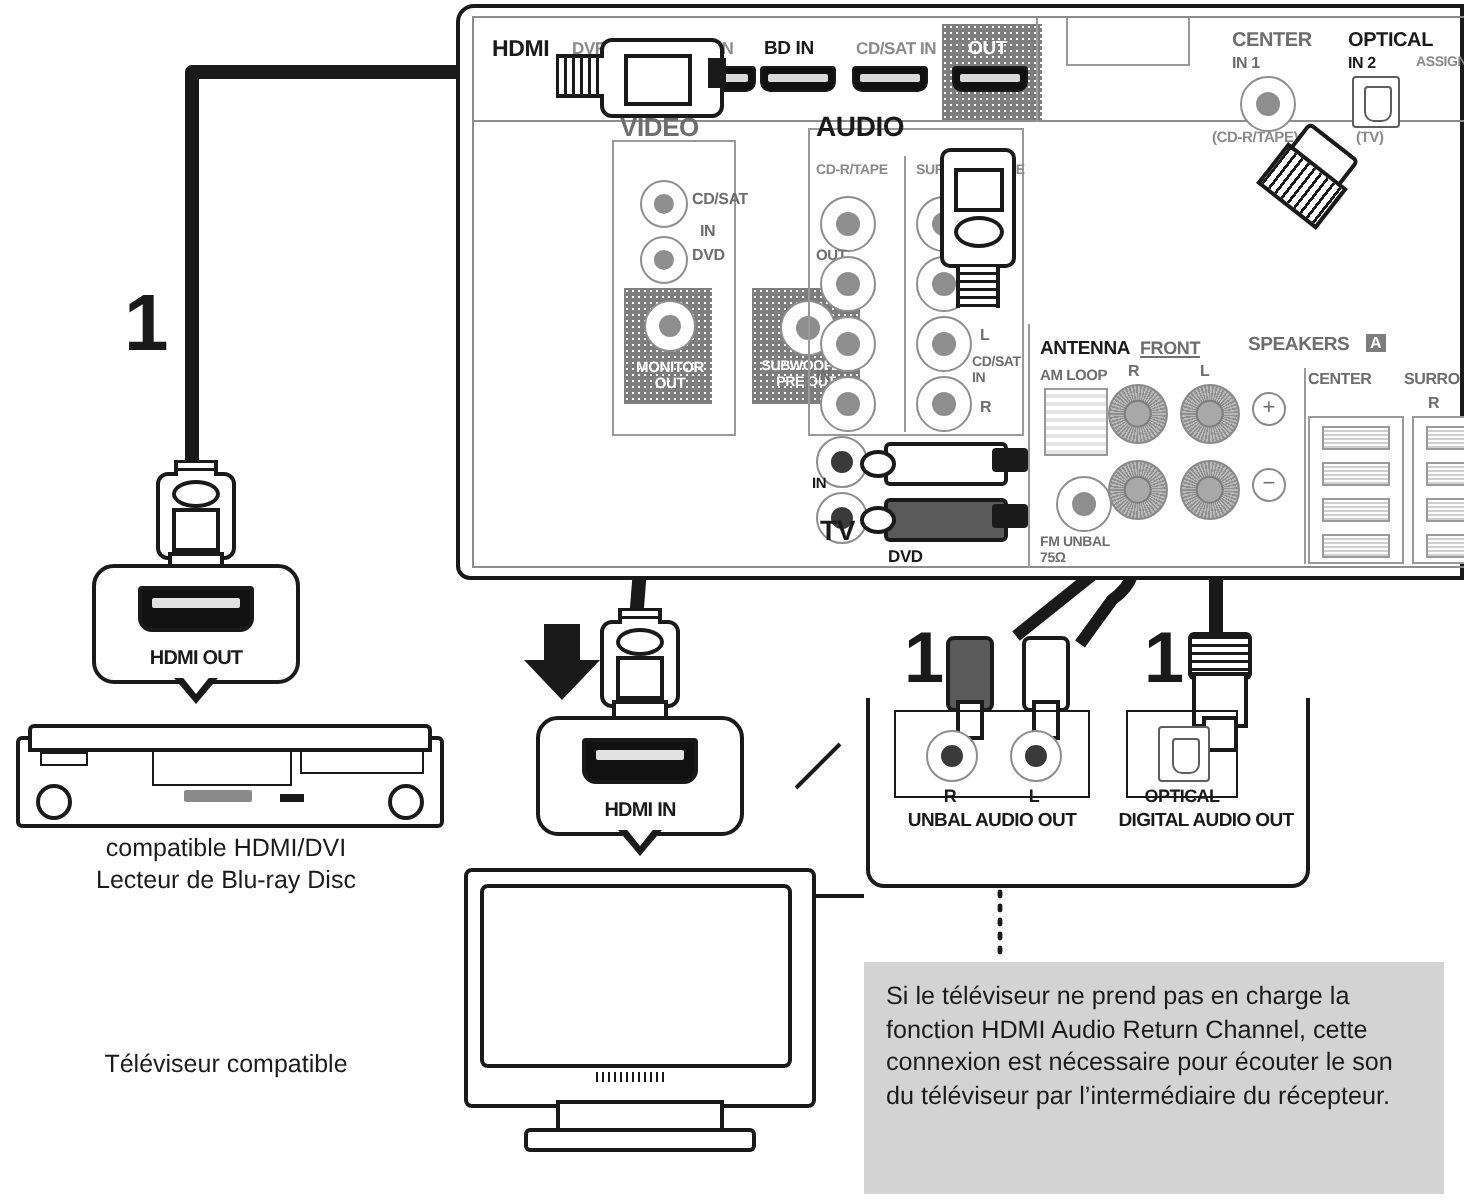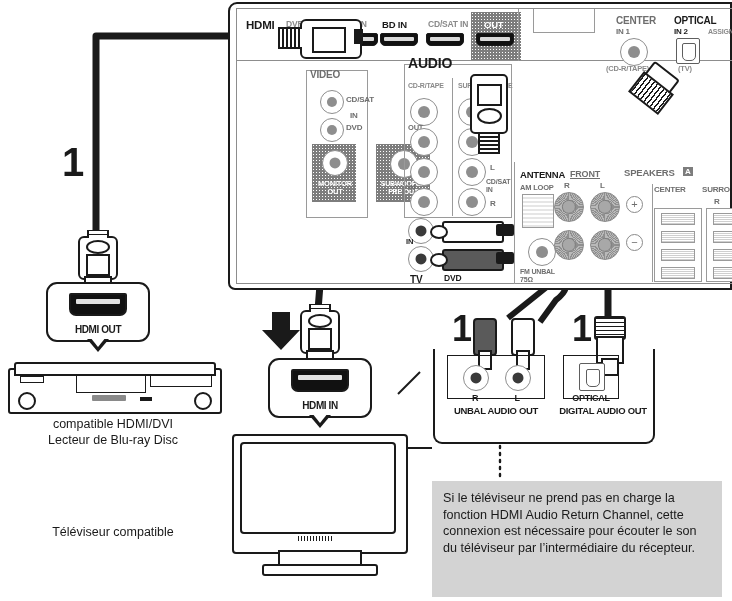--- a/index.html
+++ b/index.html
@@ -131,21 +131,21 @@
   <div class="rca" style="left:392px;top:36px;width:26px;height:26px;"></div>
   <div class="lbl lbl-gy" style="left:378px;top:63px;font-size:7.5px;">(CD-R/TAPE)</div>
 
   <div class="lbl lbl-dk" style="left:446px;top:14px;font-size:10px;">OPTICAL</div>
   <div class="lbl lbl-dk" style="left:446px;top:26px;font-size:8px;">IN 2</div>
   <div class="optport" style="left:448px;top:36px;width:22px;height:24px;"></div>
   <div class="lbl lbl-gy" style="left:450px;top:63px;font-size:7.5px;">(TV)</div>
   <div class="lbl lbl-gy" style="left:480px;top:26px;font-size:7px;">ASSIGNABLE</div>
 
   <div class="sect-box" style="left:78px;top:68px;width:62px;height:148px;"></div>
-  <div class="lbl lbl-md" style="left:82px;top:68px;font-size:10px;">VIDEO</div>
+  <div class="lbl lbl-md" style="left:82px;top:55px;font-size:13px;">VIDEO</div>
   <div class="rca" style="left:92px;top:88px;width:22px;height:22px;"></div>
   <div class="lbl lbl-md" style="left:118px;top:94px;font-size:8px;">CD/SAT</div>
   <div class="rca" style="left:92px;top:116px;width:22px;height:22px;"></div>
   <div class="lbl lbl-md" style="left:122px;top:110px;font-size:8px;">IN</div>
   <div class="lbl lbl-md" style="left:118px;top:122px;font-size:8px;">DVD</div>
   <div class="out-block dotfield" style="left:84px;top:142px;width:44px;height:58px;"></div>
   <div class="rca" style="left:94px;top:148px;width:24px;height:24px;"></div>
   <div class="lbl" style="left:86px;top:178px;font-size:7.5px;color:#fff;width:42px;text-align:center;">MONITOR OUT</div>
 
   <div class="sect-box" style="left:146px;top:136px;width:62px;height:80px;border:none;"></div>
@@ -170,21 +170,21 @@
   <div class="lbl lbl-md" style="left:262px;top:162px;font-size:8px;">L</div>
   <div class="lbl lbl-md" style="left:180px;top:182px;font-size:7.5px;">IN</div>
   <div class="rca" style="left:182px;top:186px;width:26px;height:26px;"></div>
   <div class="rca" style="left:230px;top:186px;width:26px;height:26px;"></div>
   <div class="lbl lbl-md" style="left:258px;top:176px;font-size:7px;width:26px;line-height:1.1;">CD/SAT IN</div>
   <div class="lbl lbl-md" style="left:262px;top:198px;font-size:8px;">R</div>
 
   <div class="rca dark" style="left:180px;top:216px;width:24px;height:24px;"></div>
   <div class="rca dark" style="left:180px;top:244px;width:24px;height:24px;"></div>
   <div class="lbl lbl-dk" style="left:178px;top:236px;font-size:7.5px;">IN</div>
-  <div class="lbl lbl-dk" style="left:182px;top:273px;font-size:10px;">TV</div>
+  <div class="lbl lbl-dk" style="left:182px;top:256px;font-size:14px;">TV</div>
   <div class="lbl lbl-dk" style="left:216px;top:272px;font-size:8.5px;">DVD</div>
 
   <div class="abs" style="left:286px;top:160px;width:1px;height:122px;background:#9a9a9a;"></div>
   <div class="lbl lbl-dk" style="left:292px;top:168px;font-size:9.5px;">ANTENNA</div>
   <div class="lbl lbl-md" style="left:292px;top:182px;font-size:7.5px;">AM LOOP</div>
   <div class="abs" style="left:294px;top:192px;width:32px;height:34px;border:1.4px solid #9a9a9a;
        background:repeating-linear-gradient(#fff 0 2px,#e6e6e6 2px 4px);box-sizing:border-box;"></div>
   <div class="rca" style="left:300px;top:236px;width:26px;height:26px;"></div>
   <div class="lbl lbl-md" style="left:292px;top:266px;font-size:7px;width:40px;line-height:1.1;">FM UNBAL 75Ω</div>
 

